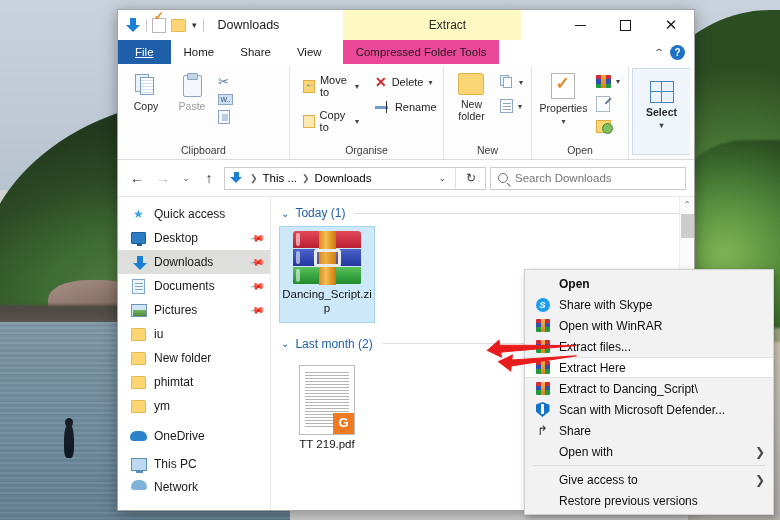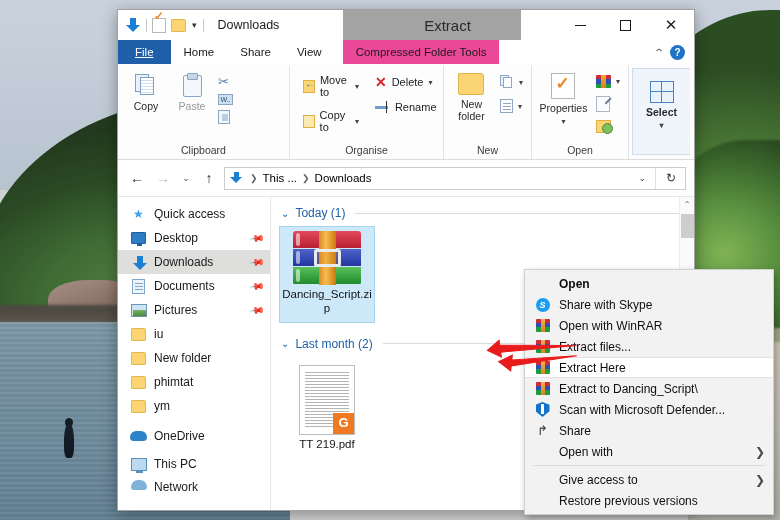--- a/index.html
+++ b/index.html
@@ -106,22 +106,22 @@
     content: "✓"; position: absolute; left: 1px; top: -3px; font-size: 12px; color: #e8872b; font-weight: bold;
   }
   .folder-ico-sm {
     width: 15px; height: 13px; background: #fbd473; border: 1px solid #e5b94c; border-radius: 1px 2px 1px 1px;
   }
   .qat-drop { font-size: 9px; color: #333; padding: 0 1px; }
   .win-title { font-size: 12.5px; color: #1c1c1c; margin-left: 9px; }
 
   .extract-tab {
     position: absolute; left: 225px; top: 0; width: 178px; height: 30px;
-    background: #a3a3a3; display: flex; align-items: center; justify-content: center;
-    font-size: 15px; color: #2a2a2a; padding-left: 31px;
+    background: #fef9c3; display: flex; align-items: center; justify-content: center;
+    font-size: 12px; color: #2a2a2a; padding-left: 31px;
   }
   .wincontrols { position: absolute; right: 0; top: 0; display: flex; height: 30px; }
   .wc { width: 45px; height: 30px; display: flex; align-items: center; justify-content: center; font-size: 13px; color: #1a1a1a; }
   .wc.close { width: 46px; font-size: 15px; }
   .wc-min { display: block; width: 11px; height: 1px; background: #1a1a1a; }
   .wc-max { display: block; width: 11px; height: 11px; border: 1px solid #1a1a1a; }
 
   
   .tabstrip {
     height: 24px; display: flex; align-items: stretch; background: #ffffff;
@@ -585,20 +585,24 @@
       <span class="addr-dl"></span>
       <span class="crumb-sep">❯</span>
       <span>This ...</span>
       <span class="crumb-sep">❯</span>
       <span>Downloads</span>
       <span class="addr-spacer"></span>
       <span class="addr-chev">⌄</span>
       <span class="addr-div"></span>
       <span class="refresh">↻</span>
     </div>
+    <div class="searchfield">
+      <span class="mag"></span>
+      <span>Search Downloads</span>
+    </div>
   </div>
 
   <div class="mainarea">
 
     <div class="navpane">
       <div class="navrow">
         <span class="nav-ico">
             <span style="color:#3da0e8;font-size:12px;line-height:1">★</span>
           </span>
         <span>Quick access</span>

